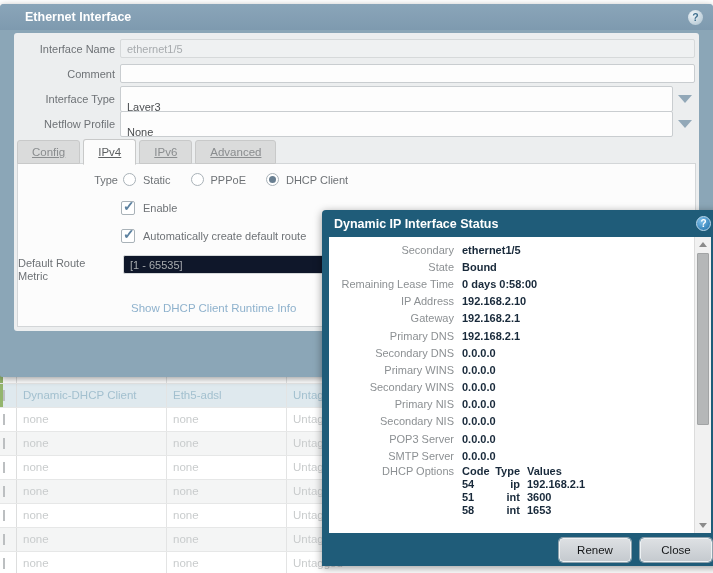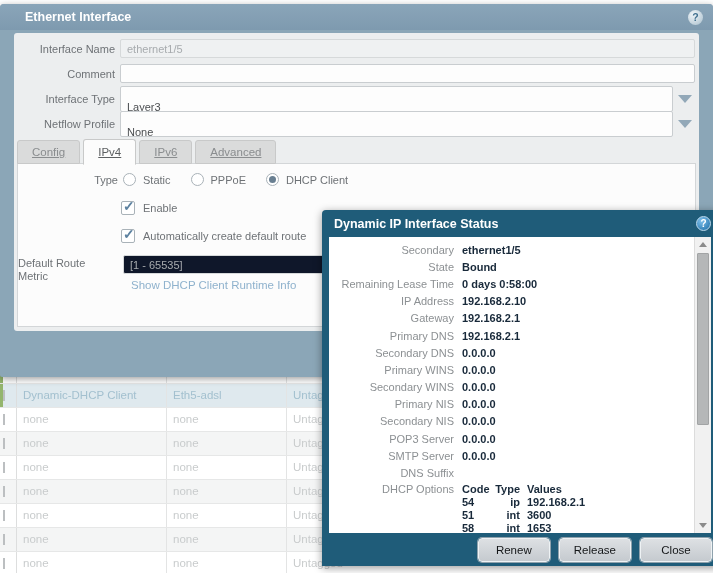--- a/index.html
+++ b/index.html
@@ -70,21 +70,21 @@
   .cb { width:14px; height:14px; background:#fff; border:1px solid #a9b2b8; border-radius:2px;
         position:relative; flex:none; }
   .cb .mark { position:absolute; left:1px; top:-4px; color:#5d82a0; font-size:14px; font-weight:700; }
   .cblabel { margin-left:8px; }
 
   .metric-row { position:absolute; top:91px; left:0; display:flex; align-items:flex-start; font-size:11px; }
   .metric-label { width:100px; text-align:left; color:#6e7276; line-height:13px; padding-top:2px; flex:none; }
   .metric-input { margin-left:5px; width:250px; height:19px; border:1px solid #d6d9da; border-radius:2px;
                   background:#0f172a; color:#a7abae; font-family:inherit; font-size:11px; padding:0 6px; outline:none; }
   .metric-input::placeholder { color:#a7abae; opacity:1; }
-  .runtime-link { position:absolute; top:115px; left:113px; font-size:11.5px; color:#8fb2cd; cursor:pointer; }
+  .runtime-link { position:absolute; top:138px; left:113px; font-size:11.5px; color:#8fb2cd; cursor:pointer; }
 
   
   .status-dialog { position:absolute; left:322px; top:210px; width:398px; height:356px;
                    background:#1f5c79; border-radius:4px 4px 0 0;
                    box-shadow:0 2px 8px rgba(0,0,0,.4); z-index:20; }
   .st-header { height:27px; display:flex; align-items:center; padding:0 9px 0 12px; }
   .st-title { color:#ffffff; font-size:12.5px; font-weight:700; flex:1; }
   .help-status { width:15px; height:15px; border-radius:50%; border:1px solid #bcd9ee;
                  background:radial-gradient(circle at 35% 30%, #7fc0ec, #1a6ca5);
                  color:#fff; font-weight:700; font-size:10px; line-height:13px; text-align:center; }
@@ -347,24 +347,20 @@
             <span class="slabel">Secondary NIS</span>
             <span class="sval">0.0.0.0</span>
           </div>
         <div class="srow">
             <span class="slabel">POP3 Server</span>
             <span class="sval">0.0.0.0</span>
           </div>
         <div class="srow">
             <span class="slabel">SMTP Server</span>
             <span class="sval">0.0.0.0</span>
-          </div>
-        <div class="srow">
-            <span class="slabel">DNS Suffix</span>
-            <span class="sval"></span>
           </div>
 
         <div class="dhcp-row">
           <span class="slabel">DHCP Options</span>
           <div class="dhcp-table">
             <div class="drow">
               <span class="dcode">Code</span>
               <span class="dtype">Type</span>
               <span class="dval">Values</span>
             </div>
@@ -389,18 +385,17 @@
 
       <div class="sbar">
         <span class="sb-up"></span>
         <span class="sb-thumb"></span>
         <span class="sb-down"></span>
       </div>
     </div>
 
     <div class="st-footer">
       <div class="btn">Renew</div>
-      <div class="btn">Release</div>
       <div class="btn">Close</div>
     </div>
   </div>
 
 </div>
 
 </body></html>

